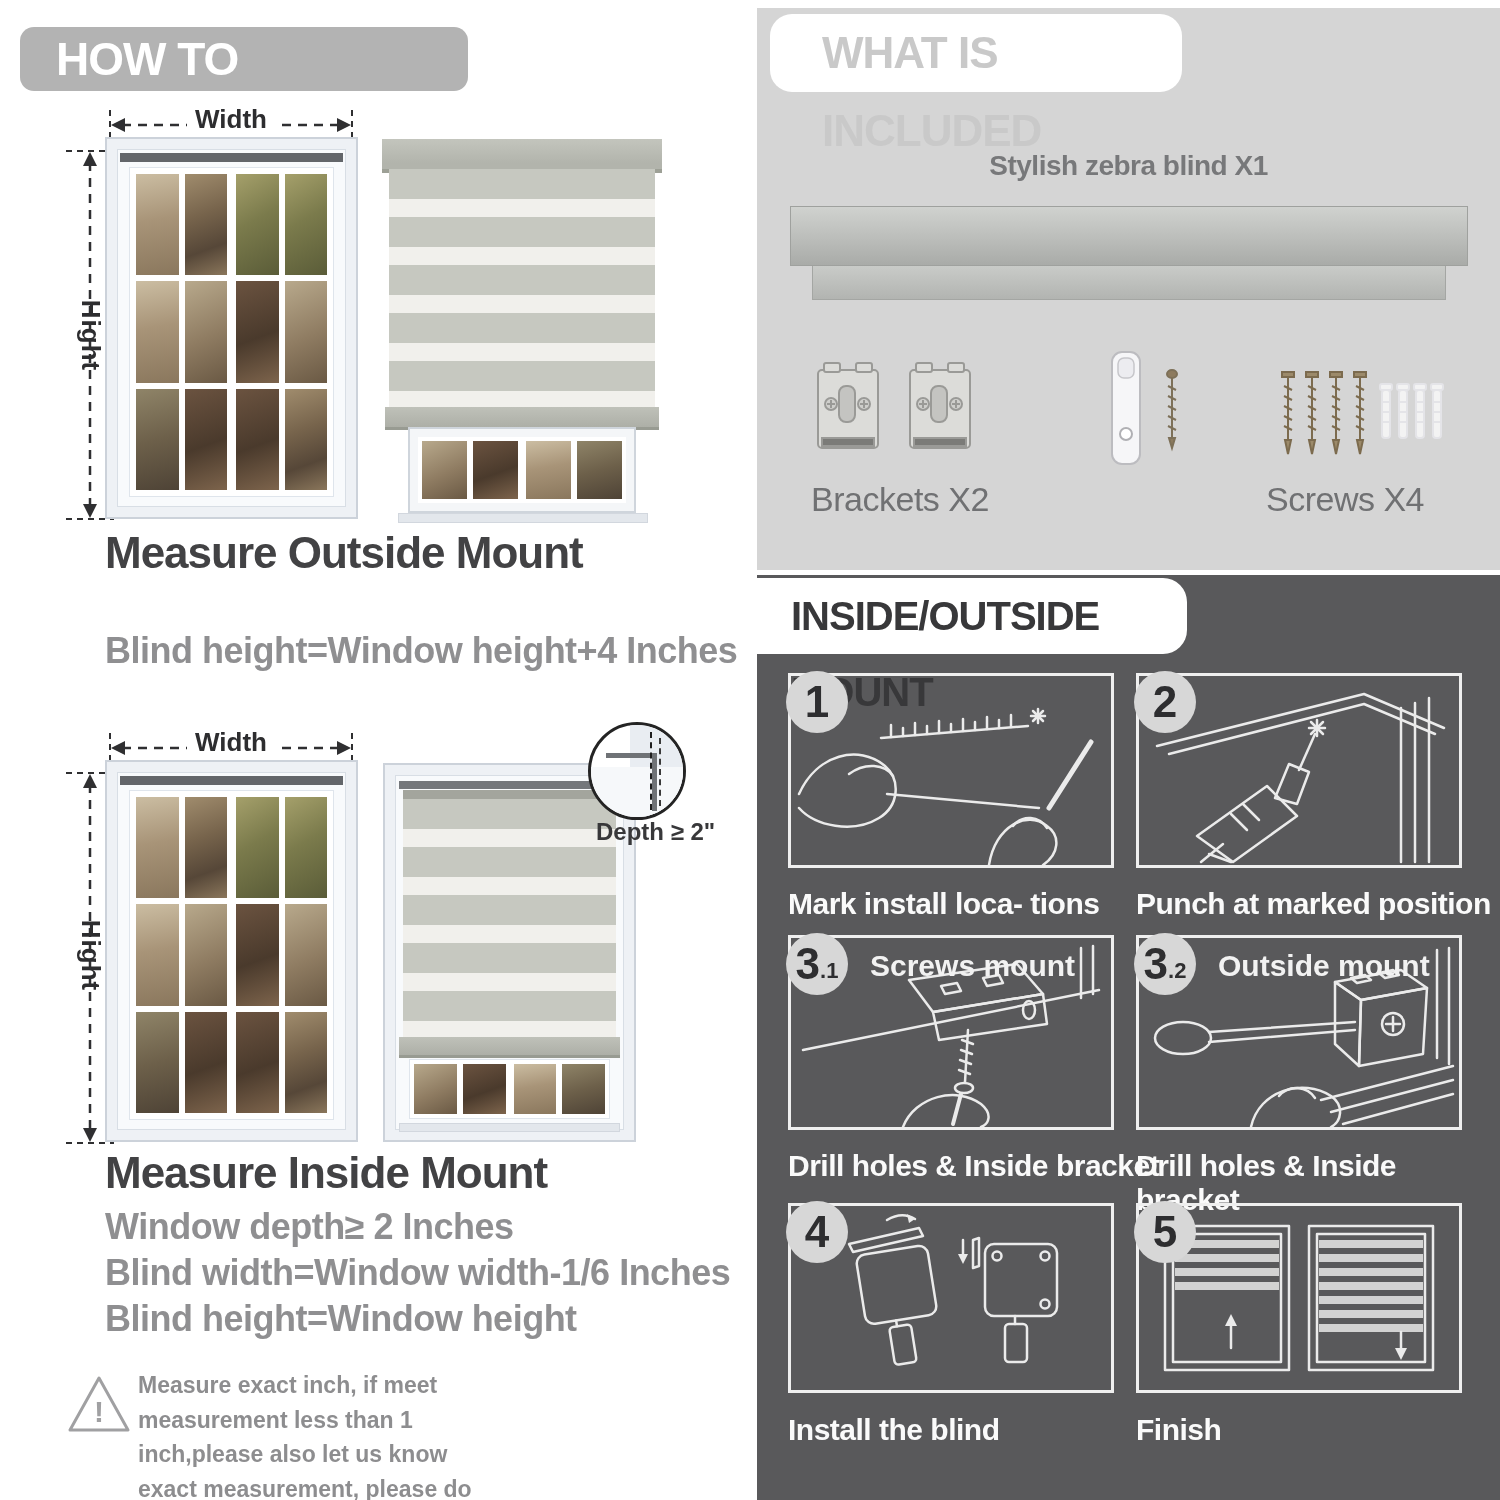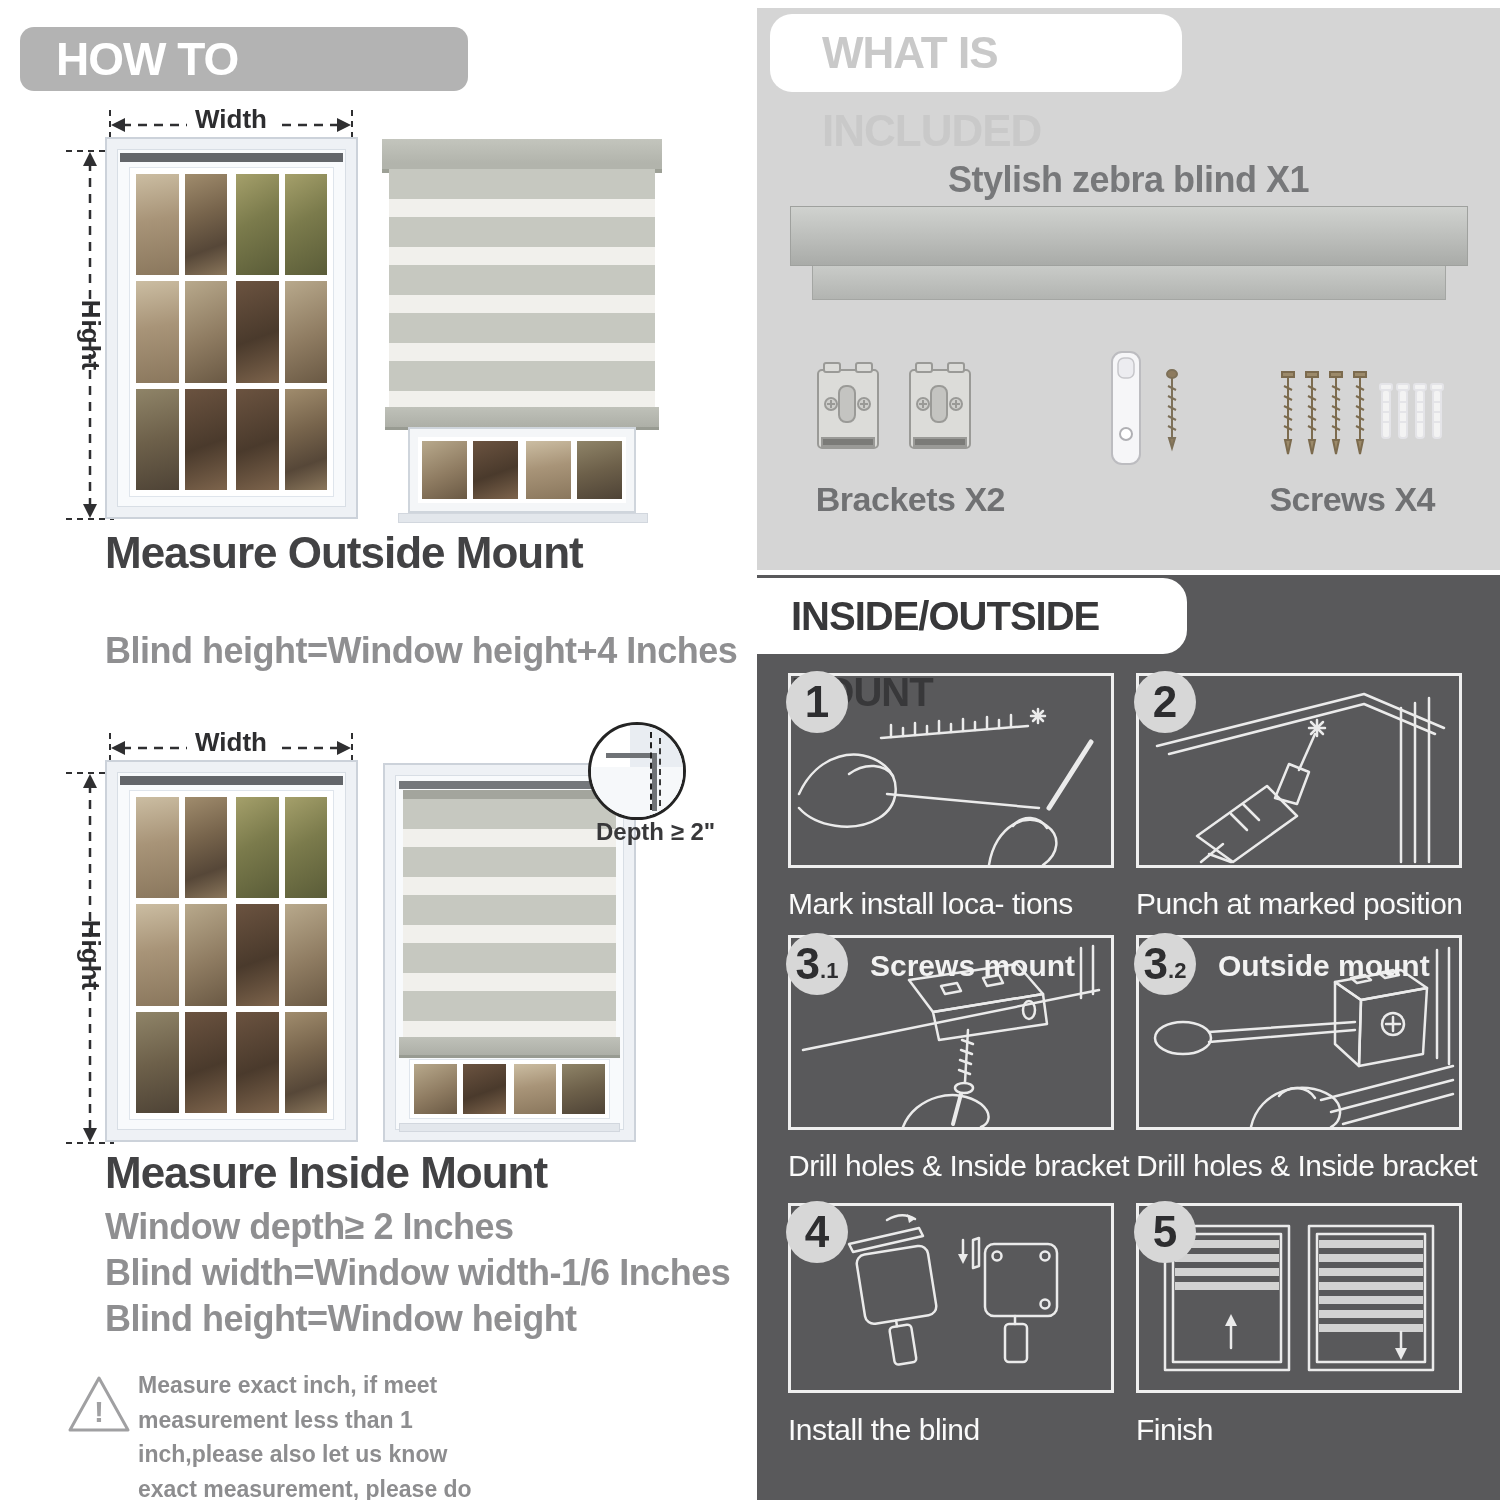--- a/index.html
+++ b/index.html
@@ -53,35 +53,35 @@
   .depth-label{font-size:24px;font-weight:700;color:#38383a;}
 
   .note-text{font-size:23px;font-weight:700;color:#8d8d8f;line-height:1.5;width:350px;}
 
   
   .panel-light{left:757px;top:8px;width:743px;height:562px;background:#d5d5d5;}
   .panel-dark{left:757px;top:575px;width:743px;height:925px;background:#59595b;}
 
   .included-bar{left:13px;top:6px;width:412px;height:78px;background:#fff;border-radius:22px;
     color:#c9c9c9;font-size:44px;font-weight:700;line-height:78px;padding-left:52px;letter-spacing:-1px;box-sizing:border-box;}
-  .blind-name{left:0;top:142px;width:743px;text-align:center;font-size:36px;font-weight:700;color:#77787a;letter-spacing:-0.5px;margin-top:9px;}
+  .blind-name{left:0;top:142px;width:743px;text-align:center;font-size:28px;font-weight:700;color:#77787a;letter-spacing:-0.5px;}
   .headrail-main{left:33px;top:198px;width:678px;height:60px;background:linear-gradient(180deg,#d0d2cf,#b9bbb8 60%,#a9aba8);border:1px solid #9fa19e;box-sizing:border-box;}
   .headrail-sub{left:55px;top:258px;width:634px;height:34px;background:linear-gradient(180deg,#c9cbc8,#b2b4b1);border:1px solid #a4a6a3;border-top:none;box-sizing:border-box;}
-  .item-label{top:472px;text-align:right;font-size:34px;font-weight:700;color:#707173;letter-spacing:-0.5px;}
+  .item-label{top:472px;text-align:center;font-size:34px;font-weight:400;color:#707173;letter-spacing:-0.5px;}
 
   .mount-bar{left:0;top:3px;width:430px;height:76px;background:#fff;border-radius:0 24px 24px 0;
     color:#38383a;font-size:40px;font-weight:700;line-height:76px;padding-left:34px;letter-spacing:-1px;box-sizing:border-box;}
 
   .step-panel{width:326px;border:3px solid #efefef;box-sizing:border-box;position:absolute;}
   .step-num{position:absolute;left:-2px;top:-2px;width:62px;height:62px;border-radius:50%;background:#d7d7d7;
     color:#2e2e30;display:flex;align-items:center;justify-content:center;font-weight:700;}
   .step-num .n{font-size:44px;line-height:1;}
   .step-num .s{font-size:22px;line-height:1;margin-top:14px;}
   .step-title{position:absolute;left:82px;top:16px;font-size:30px;font-weight:700;color:#f2f2f2;}
-  .step-caption{position:absolute;font-size:30px;font-weight:400;color:#fafafa;letter-spacing:-0.5px;}
+  .step-caption{position:absolute;font-size:30px;font-weight:700;color:#fafafa;letter-spacing:-0.5px;}
   .art{position:absolute;inset:0;width:100%;height:100%;}
   .art *{vector-effect:non-scaling-stroke;}
   .line{stroke:#ebebeb;stroke-width:2.5;fill:none;stroke-linecap:round;stroke-linejoin:round;}
   .band{fill:#d2d2d2;stroke:none;}
 </style>
 </head>
 <body>
 
 <div class="canvas">
 

